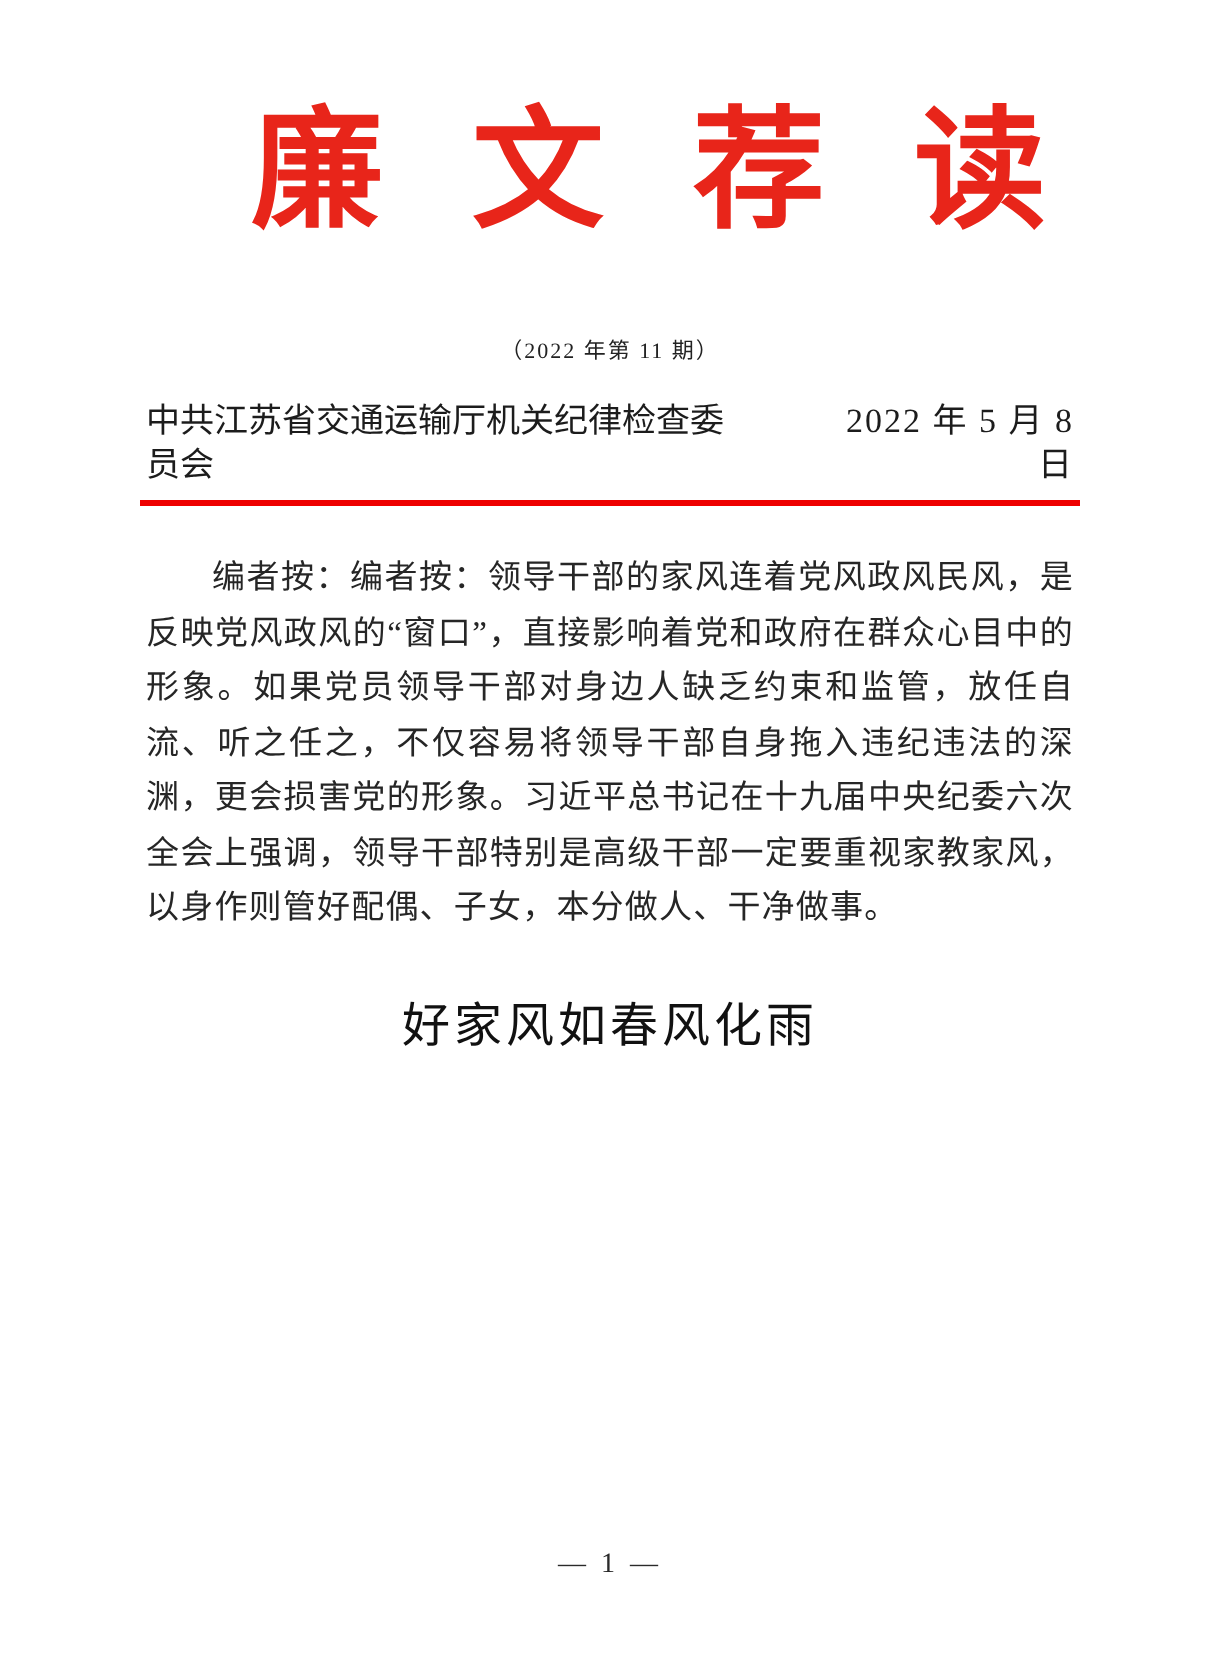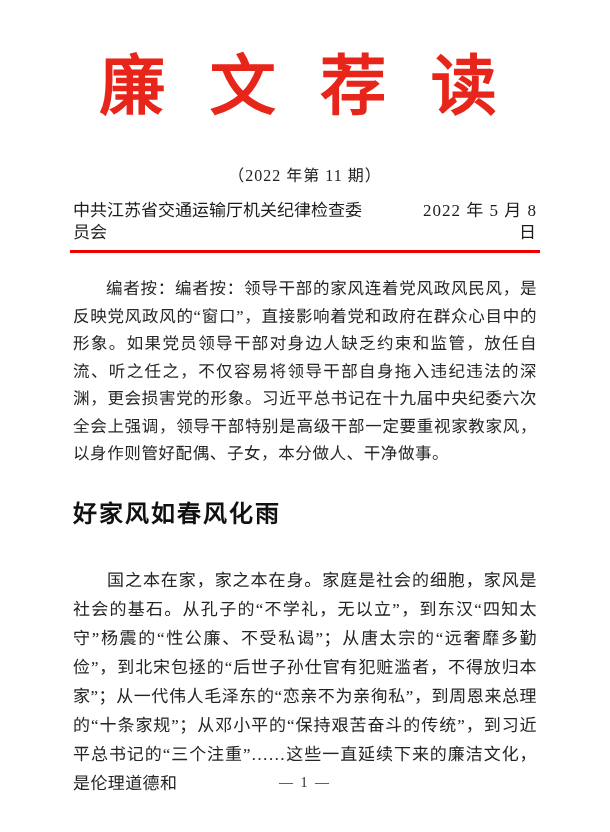--- a/index.html
+++ b/index.html
@@ -16,34 +16,34 @@
     width: 610px;
     height: 832px;
     background: #ffffff;
     padding: 46px 73px 0 73px;
     overflow: hidden;
     color: #1f1f1f;
   }
 
   
   .doc-title {
-    text-align: center;
+    text-align: right;
     font-size: 66px;
     font-weight: bold;
     line-height: 82px;
     color: var(--title-red, #e8251a);
     letter-spacing: 14px;
     white-space: nowrap;
   }
 
   
   .issue-line {
     margin-top: 37px;
     text-align: center;
-    font-size: 16px;
+    font-size: 11px;
     line-height: 22px;
     letter-spacing: 1px;
     color: #222222;
   }
 
   
   .masthead-row {
     margin-top: 13px;
     display: flex;
     justify-content: space-between;
@@ -69,23 +69,23 @@
     line-height: 27.5px;
     letter-spacing: 0.6px;
     text-align: justify;
     text-indent: 33px;
     color: #262626;
   }
 
   
   .article-title {
     margin-top: 31px;
-    text-align: left;
+    text-align: center;
     font-size: 24px;
-    font-weight: bold;
+    font-weight: normal;
     line-height: 30px;
     letter-spacing: 2px;
     color: #111111;
   }
 
   
   .article-body {
     margin-top: 37px;
     font-size: 17px;
     line-height: 29px;
@@ -120,17 +120,16 @@
     <span class="issuer">中共江苏省交通运输厅机关纪律检查委员会</span>
     <span class="date">2022 年 5 月 8 日</span>
   </div>
 
   <div class="red-rule"></div>
 
   <p class="editor-note">编者按：编者按：领导干部的家风连着党风政风民风，是反映党风政风的“窗口”，直接影响着党和政府在群众心目中的形象。如果党员领导干部对身边人缺乏约束和监管，放任自流、听之任之，不仅容易将领导干部自身拖入违纪违法的深渊，更会损害党的形象。习近平总书记在十九届中央纪委六次全会上强调，领导干部特别是高级干部一定要重视家教家风，以身作则管好配偶、子女，本分做人、干净做事。</p>
 
   <h2 class="article-title">好家风如春风化雨</h2>
 
-  <p class="article-body">国之本在家，家之本在身。家庭是社会的细胞，家风是社会的基石。从孔子的“不学礼，无以立”，到东汉“四知太守”杨震的“性公廉、不受私谒”；从唐太宗的“远奢靡多勤俭”，到北宋包拯的“后世子孙仕官有犯赃滥者，不得放归本家”；从一代伟人毛泽东的“恋亲不为亲徇私”，到周恩来总理的“十条家规”；从邓小平的“保持艰苦奋斗的传统”，到习近平总书记的“三个注重”……这些一直延续下来的廉洁文化，是伦理道德和</p>
 
   <div class="page-footer">— 1 —</div>
 
 </div>
 
 </body></html>

